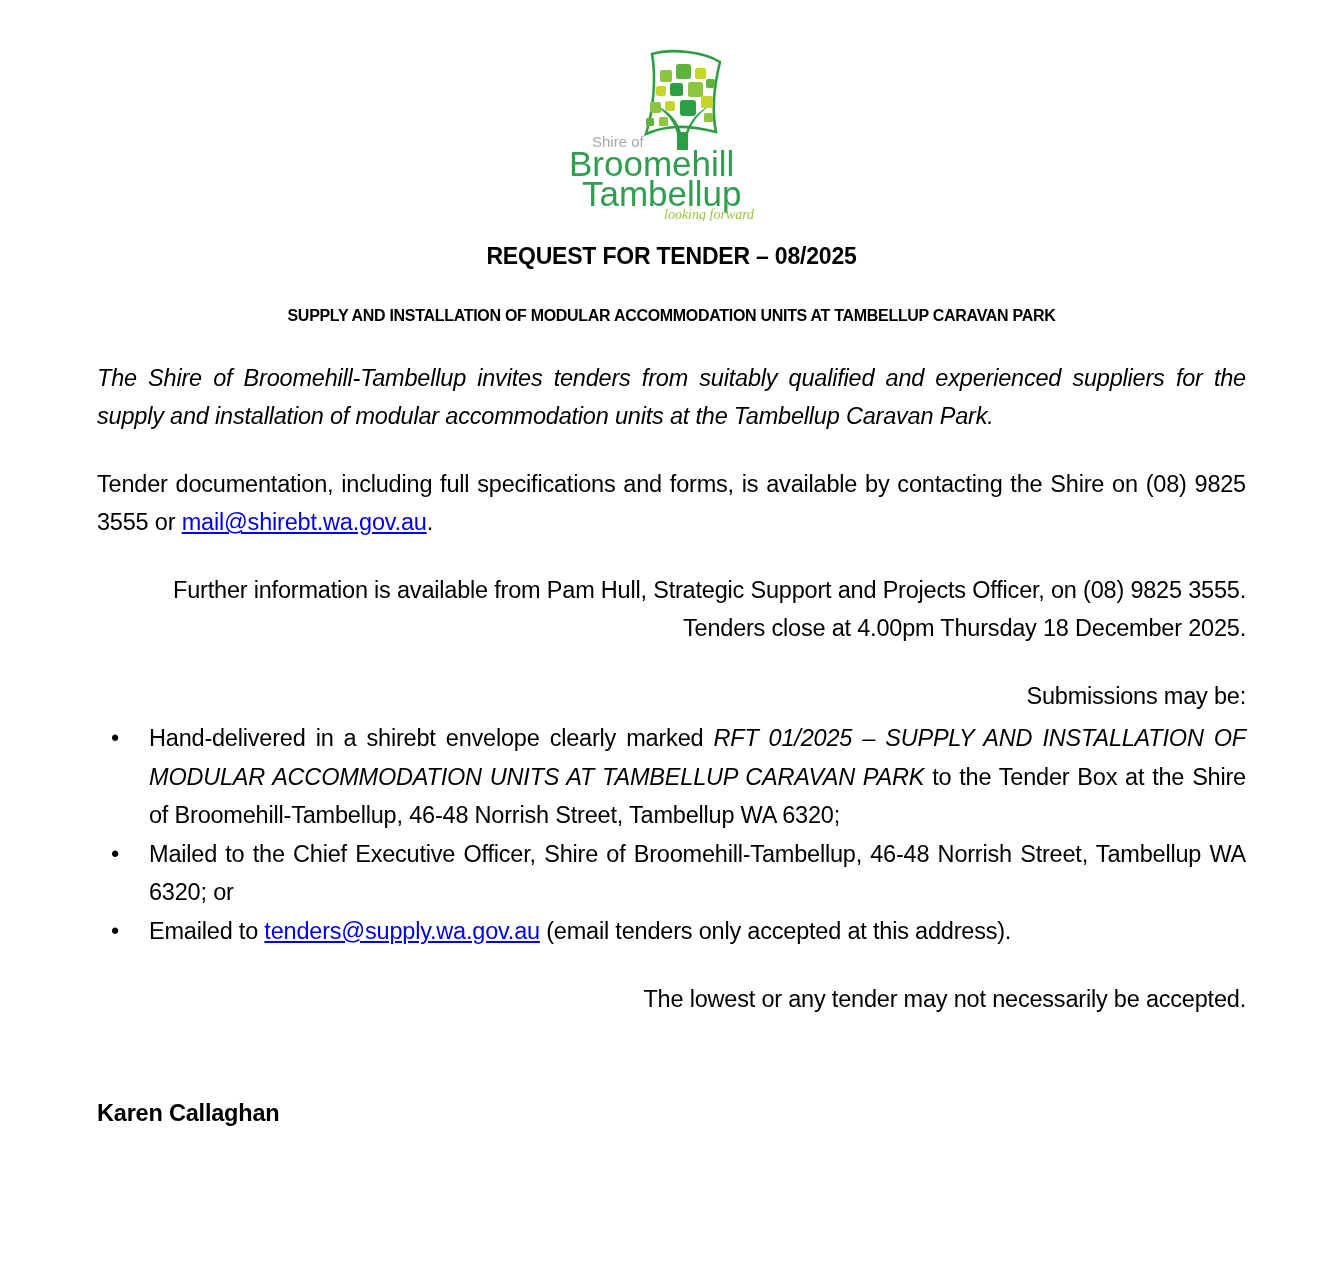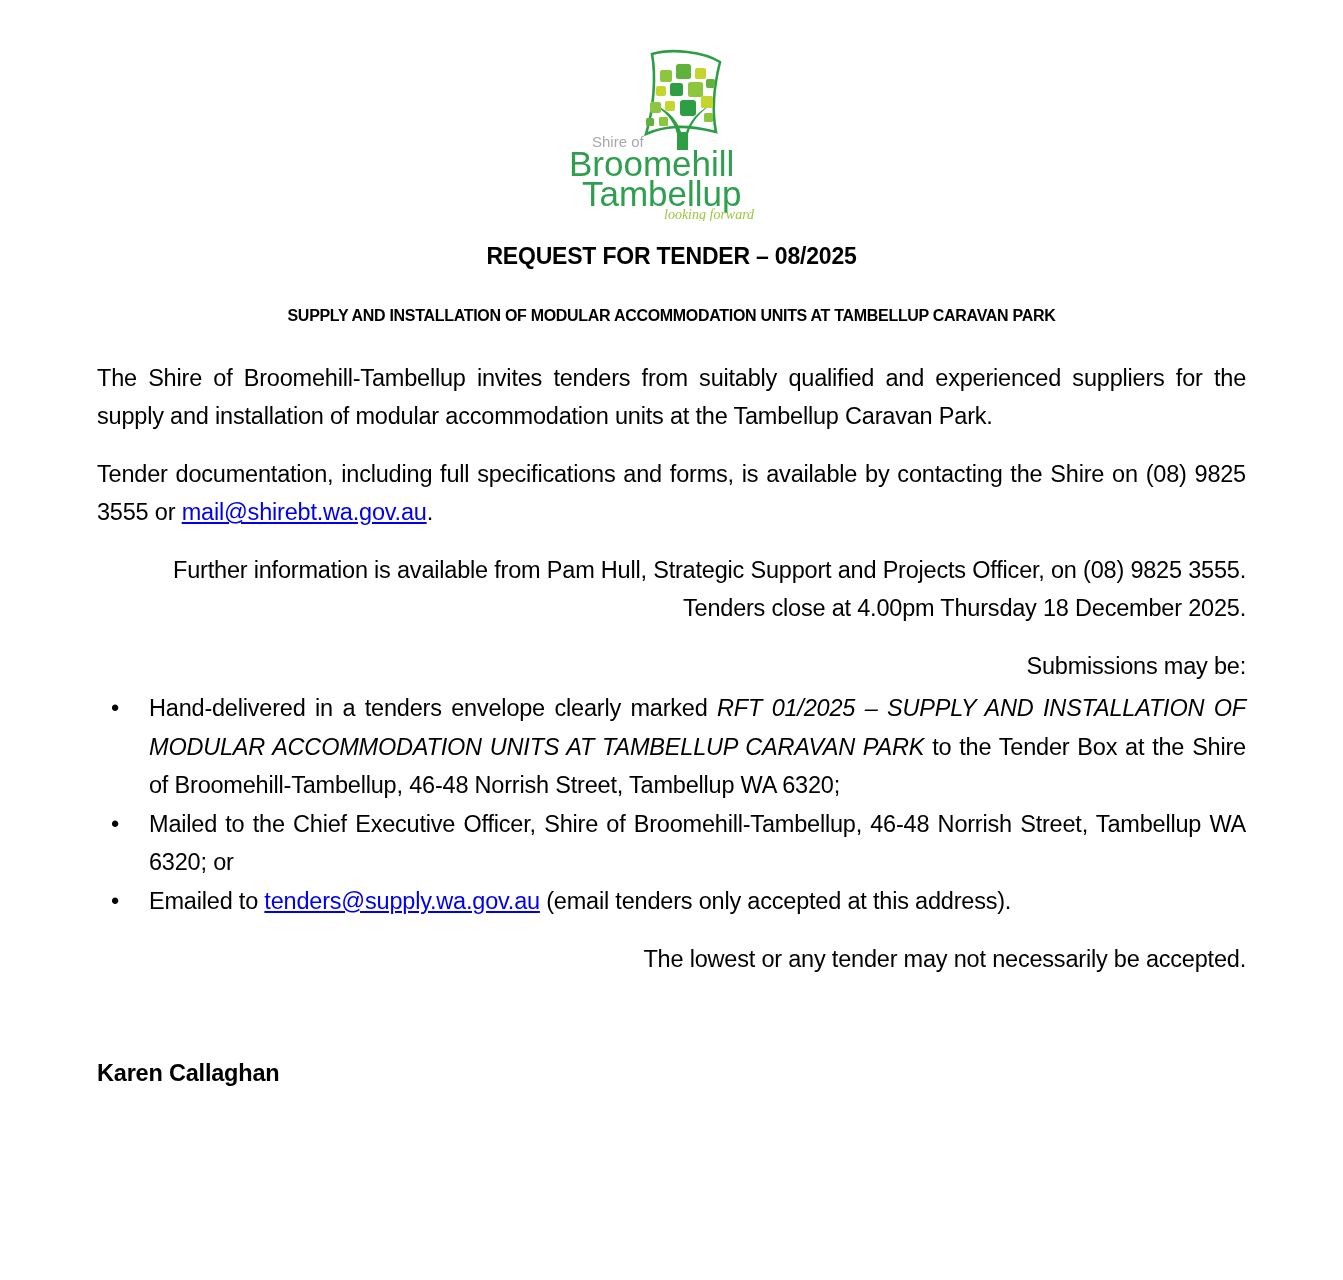--- a/index.html
+++ b/index.html
@@ -54,22 +54,22 @@
   }
 
   
   .para {
     font-size: 23.5px;
     line-height: 1.62;
     letter-spacing: -0.2px;
     text-align: right;
   }
   .para.justify { text-align: justify; }
-  .gap-lg { margin-top: 34px; }
-  .gap-md { margin-top: 20px; }
+  .gap-lg { margin-top: 34px; font-style: italic; }
+  .gap-md { margin-top: 30px; }
 
   a.link {
     color: #0000ee;
     text-decoration: underline;
   }
 
   
   ul.bullets {
     margin: 4px 0 0 0;
     padding: 0;
@@ -157,21 +157,21 @@
   <div class="para justify gap-md"><span>Tender documentation, including full specifications and forms, is available by contacting the Shire on (08) 9825 3555 or </span><a class="link" href="#">mail@shirebt.wa.gov.au</a><span>.</span></div>
 
   <div class="para gap-md">
     <div>Further information is available from Pam Hull, Strategic Support and Projects Officer, on (08) 9825 3555.</div>
     <div>Tenders close at 4.00pm Thursday 18 December 2025.</div>
   </div>
 
   <div class="para gap-md">Submissions may be:</div>
 
   <ul class="bullets">
-    <li><span class="bullet-dot">•</span><span>Hand-delivered in a tenders envelope clearly marked </span><span class="ital">RFT 01/2025 – SUPPLY AND INSTALLATION OF MODULAR ACCOMMODATION UNITS AT TAMBELLUP CARAVAN PARK</span><span> to the Tender Box at the Shire of Broomehill-Tambellup, 46-48 Norrish Street, Tambellup WA 6320;</span></li>
+    <li><span class="bullet-dot">•</span><span>Hand-delivered in a shirebt envelope clearly marked </span><span class="ital">RFT 01/2025 – SUPPLY AND INSTALLATION OF MODULAR ACCOMMODATION UNITS AT TAMBELLUP CARAVAN PARK</span><span> to the Tender Box at the Shire of Broomehill-Tambellup, 46-48 Norrish Street, Tambellup WA 6320;</span></li>
 
     <li><span class="bullet-dot">•</span><span>Mailed to the Chief Executive Officer, Shire of Broomehill-Tambellup, 46-48 Norrish Street, Tambellup WA 6320; or</span></li>
 
     <li><span class="bullet-dot">•</span><span>Emailed to </span><a class="link" href="#">tenders@supply.wa.gov.au</a><span> (email tenders only accepted at this address).</span></li>
   </ul>
 
   <div class="para gap-md">
     <div>The lowest or any tender may not necessarily be accepted.</div>
   </div>
 

